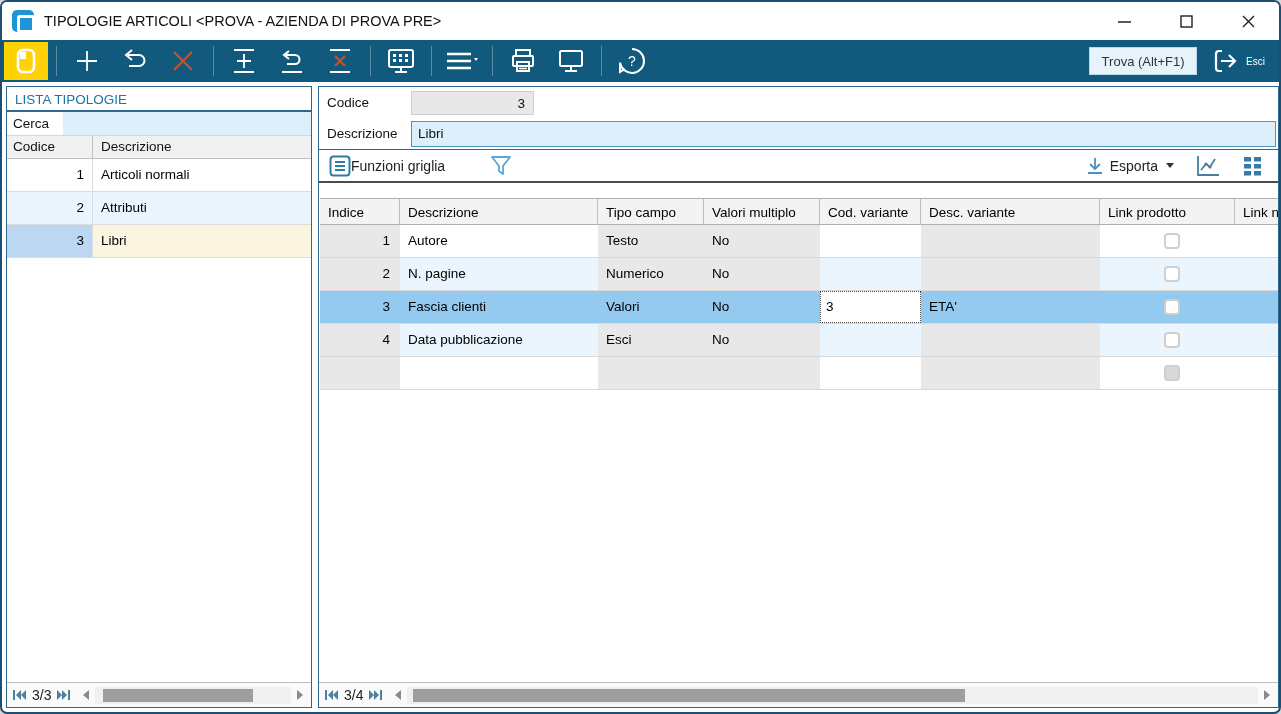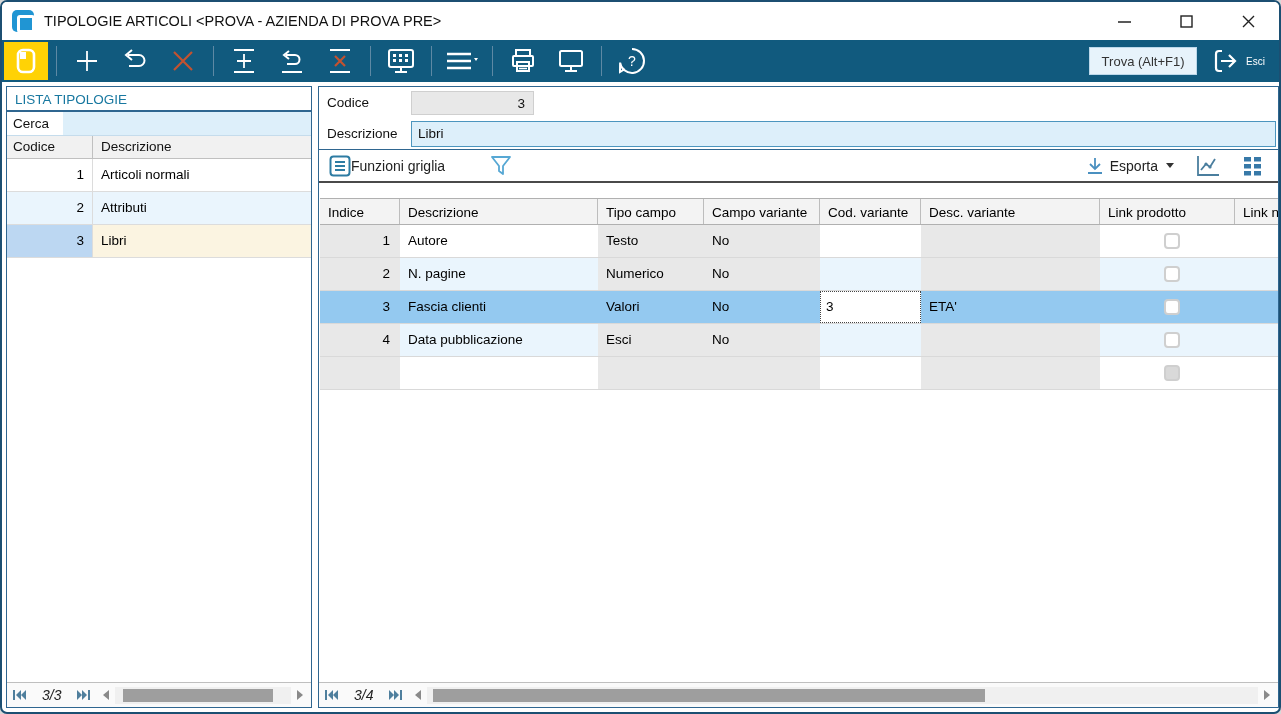--- a/index.html
+++ b/index.html
@@ -37,21 +37,21 @@
   .lp-header .c2 { flex:1; padding:3px 6px 0 8px; }
   .lp-row { display:flex; height:33px; border-bottom:1px solid #dcdcdc; font-size:13.5px; color:#000; }
   .lp-row .c1 { width:86px; text-align:right; padding:8px 8px 0 0; border-right:1px solid #dcdcdc; }
   .lp-row .c2 { flex:1; padding:8px 0 0 8px; }
   .lp-row.alt .c1, .lp-row.alt .c2 { background:#eaf5fd; }
   .lp-row.sel .c1 { background:#bcd7f2; }
   .lp-row.sel .c2 { background:#fbf4e1; }
   
   .bottom-bar { position:absolute; left:0; right:0; bottom:0; height:25px; background:#fafafa; border-top:1px solid #bfbfbf;
                 display:flex; align-items:center; font-size:14px; color:#222; }
-  .nav-count { margin:0 16px;font-style:italic; }
+  .nav-count { margin:0 6px; }
   .scroll-track { flex:1; height:17px; background:#f0f0f0; margin:0 4px; position:relative; }
   .scroll-thumb { position:absolute; top:2px; height:13px; background:#9e9e9e; }
   .scroll-arrow { width:10px; height:10px; flex:0 0 auto; }
   
   #form-box { border-bottom:1px solid #2f6690; }
   .form-row { display:flex; height:31px; align-items:center; font-size:13.5px; color:#111; }
   .form-label { width:92px; padding-left:8px; }
   #codice-field { width:123px; height:24px; background:#e8e8e8; border:1px solid #cfcfcf; text-align:right; padding:4px 8px 0 0; }
   #descr-field { flex:1; height:26px; margin-right:2px; background:#ddeffa; border:1px solid #4c95be; padding:4px 0 0 6px; }
   #grid-bar { height:33px; display:flex; align-items:center; border-bottom:2px solid #4a4a4a; font-size:14px; color:#222; }
@@ -295,21 +295,21 @@
             <rect x="12" y="16" width="7" height="4.5" fill="#3779a8"></rect>
         </svg>
       </div>
     </div>
 
     <div id="grid">
       <div class="g-header" id="grid-header">
           <div class="gc" style="width: 80px;">Indice</div>
           <div class="gc" style="width: 198px;">Descrizione</div>
           <div class="gc" style="width: 106px;">Tipo campo</div>
-          <div class="gc" style="width: 116px;">Campo variante</div>
+          <div class="gc" style="width: 116px;">Valori multiplo</div>
           <div class="gc" style="width: 101px;">Cod. variante</div>
           <div class="gc" style="width: 179px;">Desc. variante</div>
           <div class="gc" style="width: 135px;">Link prodotto</div>
           <div class="gc" style="width: 185px;">Link nu</div>
         </div>
       <div id="grid-rows">
           <div class="g-row">
             <div class="gc ro num" style="width: 80px;">1</div>
             <div class="gc ed" style="width: 198px;">Autore</div>
             <div class="gc ro" style="width: 106px;">Testo</div>

